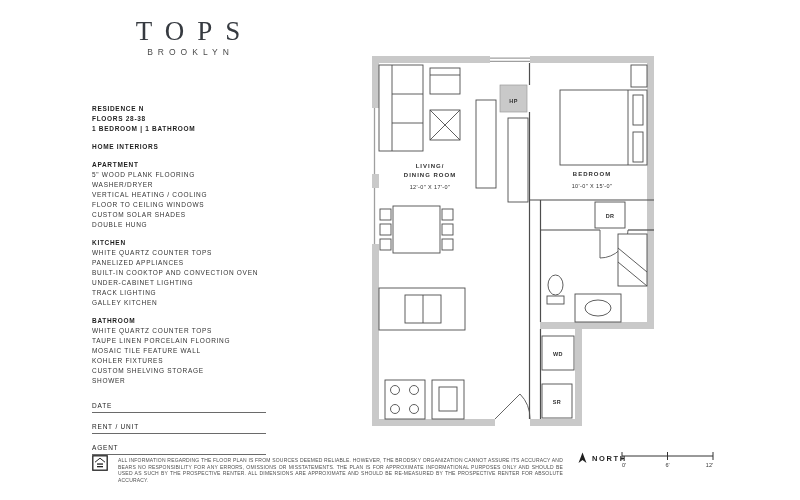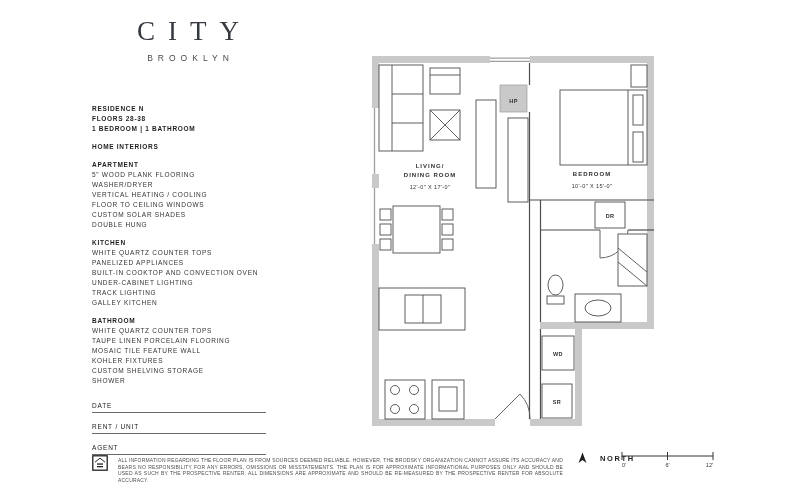--- a/index.html
+++ b/index.html
@@ -5,21 +5,21 @@
   html,body{margin:0;padding:0}
   body{
     width:800px;height:500px;background:#ffffff;position:relative;overflow:hidden;
     font-family:"Liberation Sans", sans-serif;color:#2b2b2b;
   }
   
   .logo{position:absolute;left:88px;top:16px;width:200px;text-align:center}
   .logo-main{font-family:"Liberation Serif", serif;font-size:27px;color:#363a40;
     letter-spacing:13px;padding-left:13px;line-height:30px;font-weight:500}
   .logo-main2{letter-spacing:9px;padding-left:9px}
-  .logo-city{font-size:8.5px;letter-spacing:5px;padding-left:5px;color:#4a4a4a;margin-top:7px}
+  .logo-city{font-size:8.5px;letter-spacing:5px;padding-left:5px;color:#4a4a4a;margin-top:1px}
   
   .specs{position:absolute;left:92px;top:104px;width:182px;font-size:6.5px;
     letter-spacing:.7px;color:#333}
   .spec-line{line-height:10px;white-space:nowrap}
   .bold{font-weight:bold;color:#1e1e1e}
   .block{margin-top:8px}
   
   .form{position:absolute;left:92px;top:402px;width:174px}
   .form-row{border-bottom:1px solid #6a6a6a;padding-bottom:3px;margin-top:10px;
     font-size:6.5px;letter-spacing:.8px;color:#222}
@@ -27,30 +27,30 @@
   
   .plan{position:absolute;left:348px;top:48px;width:340px;height:400px}
   .plan text{font-family:"Liberation Sans", sans-serif;fill:#2f2f2f;text-anchor:middle}
   .rm{font-size:6px;font-weight:bold;letter-spacing:1px}
   .dm{font-size:5.5px;letter-spacing:.4px}
   .sm{font-size:5.5px;font-weight:bold;letter-spacing:.4px}
   
   .eh-icon{position:absolute;left:92px;top:455px}
   .disclaimer{position:absolute;left:118px;top:457px;width:445px;font-size:5px;
     line-height:6.6px;letter-spacing:.2px;color:#4f4f4f;text-align:justify}
-  .north{position:absolute;left:577px;top:452px;display:flex;align-items:center;gap:12px}
+  .north{position:absolute;left:577px;top:452px;display:flex;align-items:center;gap:4px}
   .north-label{font-size:7.5px;font-weight:bold;letter-spacing:1.6px;color:#1e1e1e}
   .scale{position:absolute;left:620px;top:451px}
   .scale text{font-family:"Liberation Sans", sans-serif;font-size:5.5px;fill:#333}
 </style>
 </head>
 <body>
 
 <div class="logo">
-  <div class="logo-main">CITY</div>
+  <div class="logo-main">TOPS</div>
   <div class="logo-city">BROOKLYN</div>
 </div>
 
 <div class="specs">
   <div class="spec-line bold">RESIDENCE N</div>
   <div class="spec-line bold">FLOORS 28-38</div>
   <div class="spec-line bold">1 BEDROOM | 1 BATHROOM</div>
 
   <div class="block spec-line bold">HOME INTERIORS</div>
 

